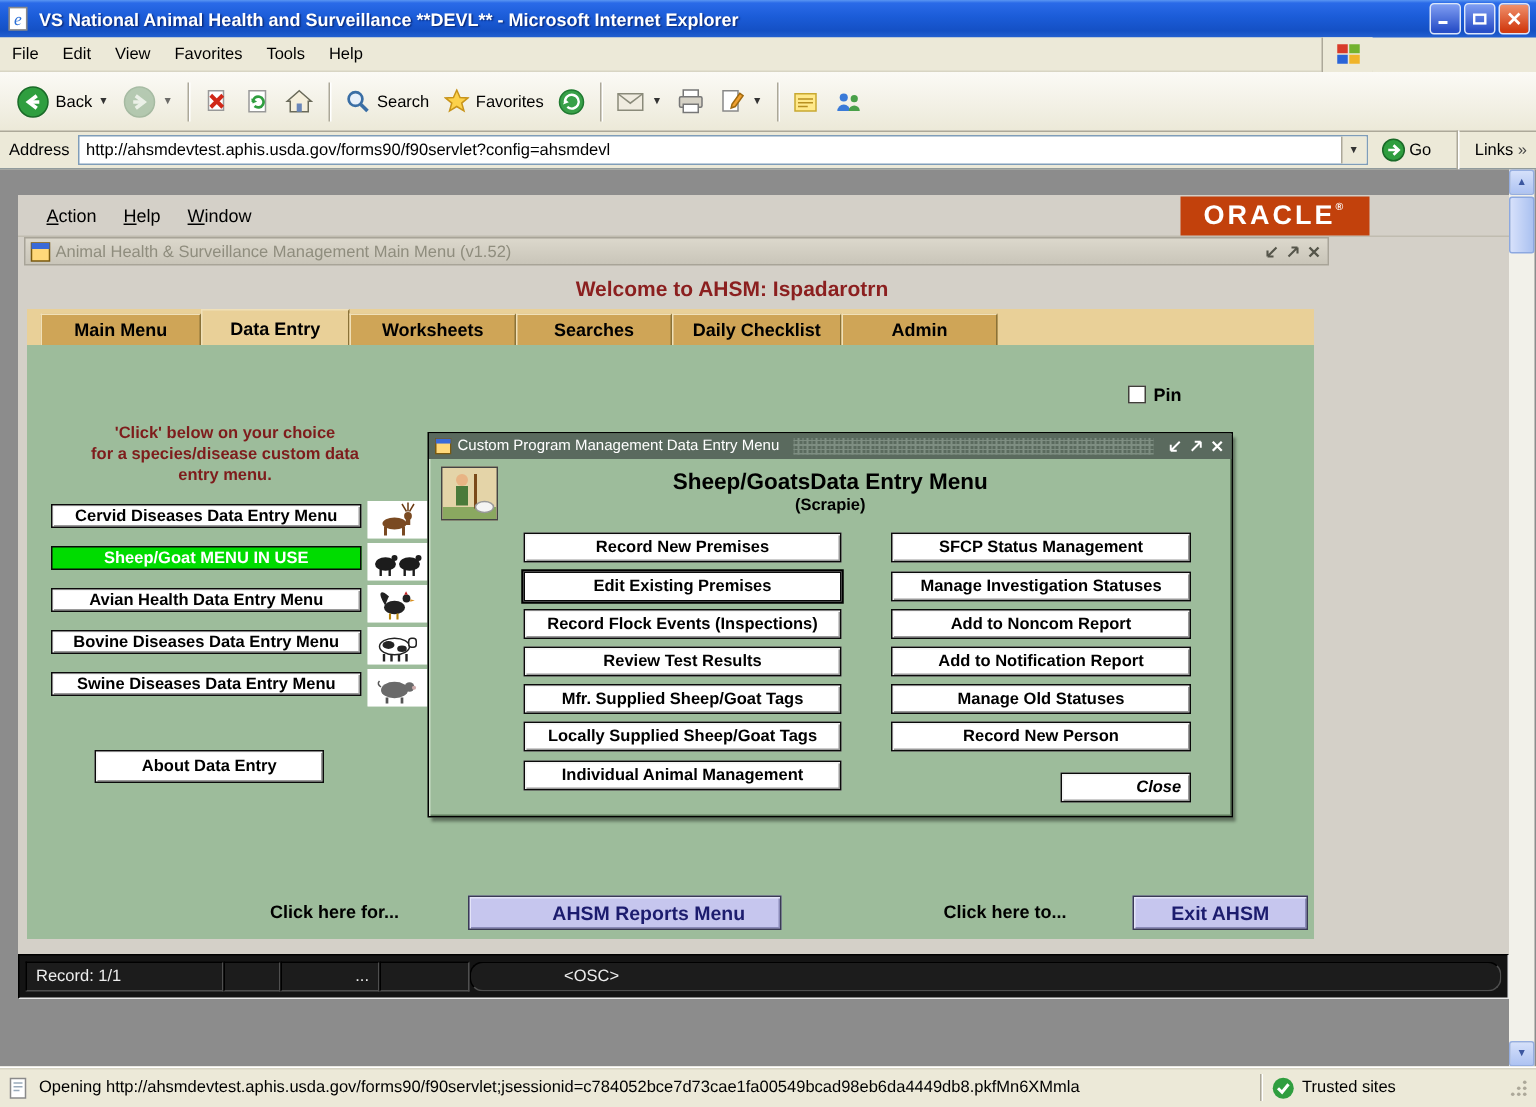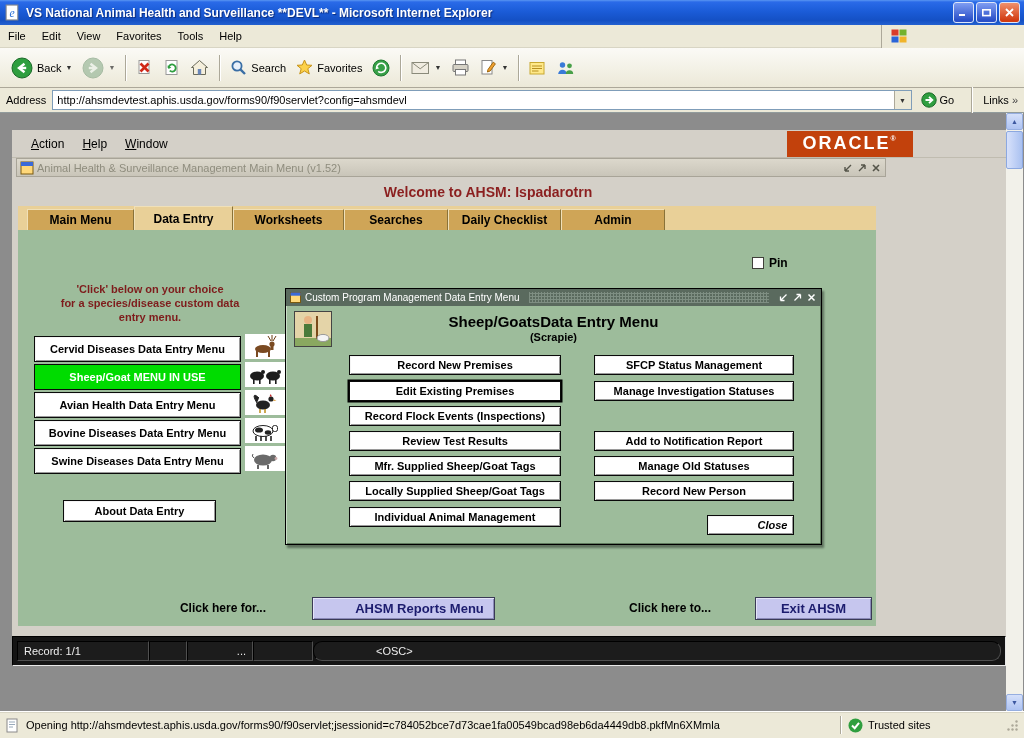--- a/index.html
+++ b/index.html
@@ -91,21 +91,21 @@
   .instruction { position:absolute; left:12px; top:52px; width:240px; text-align:center;
     color:#7e1c1c; font-weight:bold; font-size:11px; line-height:14px; }
 
   .obtn { background:#fff; border:1px solid #0a0a0a; display:flex; align-items:center; justify-content:center;
     font-weight:bold; font-size:11px; color:#000; text-align:center;
     box-shadow:inset 1px 1px 0 #f4f4f4, inset -1px -1px 0 #9a9a9a; white-space:nowrap; }
   .obtn.in-use { background:#00dc00; color:#fff; box-shadow:none; }
   .obtn.default-btn { box-shadow:0 0 0 1.5px #000; }
   .obtn.italic { font-style:italic;padding-left:44px; }
 
-  .species-btn { position:absolute; left:16px; width:207px; height:26px; }
+  .species-btn { position:absolute; left:16px; width:207px; height:16px; }
   .animal-box { position:absolute; left:227px; width:40px; height:25px; background:#fff; overflow:hidden; }
   .about-btn { position:absolute; left:45px; top:270px; width:153px; height:22px; }
 
   
   .dialog { position:absolute; left:267px; top:58px; width:537px; height:257px; background:#9dbc9b;
     border:1px solid #000; box-shadow:2px 3px 2px rgba(0,0,0,.4), inset 1px 1px 0 #c9dcc6, inset -1px -1px 0 #5f7a5c; }
   .dlg-titlebar { height:17px; background:#5a6a5e; display:flex; align-items:center; padding:0 4px; gap:4px; }
   .dlg-title { color:#fff; font-size:10px; white-space:nowrap; }
   .dlg-pattern { flex:1; height:11px; margin:0 5px;
     background:repeating-linear-gradient(90deg,#7e8e82 0 1px,transparent 1px 3px),
@@ -489,29 +489,30 @@
             <div class="obtn dlg-left" style="top:66px">Record New Premises</div>
             <div class="obtn dlg-left default-btn" style="top:92px">Edit Existing Premises</div>
             <div class="obtn dlg-left" style="top:117px">Record Flock Events (Inspections)</div>
             <div class="obtn dlg-left" style="top:142px">Review Test Results</div>
             <div class="obtn dlg-left" style="top:167px">Mfr. Supplied Sheep/Goat Tags</div>
             <div class="obtn dlg-left" style="top:192px">Locally Supplied Sheep/Goat Tags</div>
             <div class="obtn dlg-left" style="top:218px">Individual Animal Management</div>
 
             <div class="obtn dlg-right" style="top:66px">SFCP Status Management</div>
             <div class="obtn dlg-right" style="top:92px">Manage Investigation Statuses</div>
+            <div class="obtn dlg-right" style="top:117px">Add to Noncom Report</div>
             <div class="obtn dlg-right" style="top:142px">Add to Notification Report</div>
             <div class="obtn dlg-right" style="top:167px">Manage Old Statuses</div>
             <div class="obtn dlg-right" style="top:192px">Record New Person</div>
 
             <div class="obtn close-btn italic">Close</div>
           </div>
 
           <div class="foot-caption" style="left:120px; width:128px;">Click here for...</div>
-          <div class="lavender-btn" style="left:294px; width:183px;padding-left:32px;">AHSM Reports Menu</div>
+          <div class="lavender-btn" style="left:294px; width:209px;padding-left:32px;">AHSM Reports Menu</div>
           <div class="foot-caption" style="left:565px; width:128px;">Click here to...</div>
           <div class="lavender-btn" style="left:737px; width:117px;">Exit AHSM</div>
         </div>
       </div>
 
       <div class="gap-row"></div>
 
       <div class="oracle-statusbar">
         <div class="sb-cell sb-record">Record: 1/1</div>
         <div class="sb-cell sb-blank1"></div>

